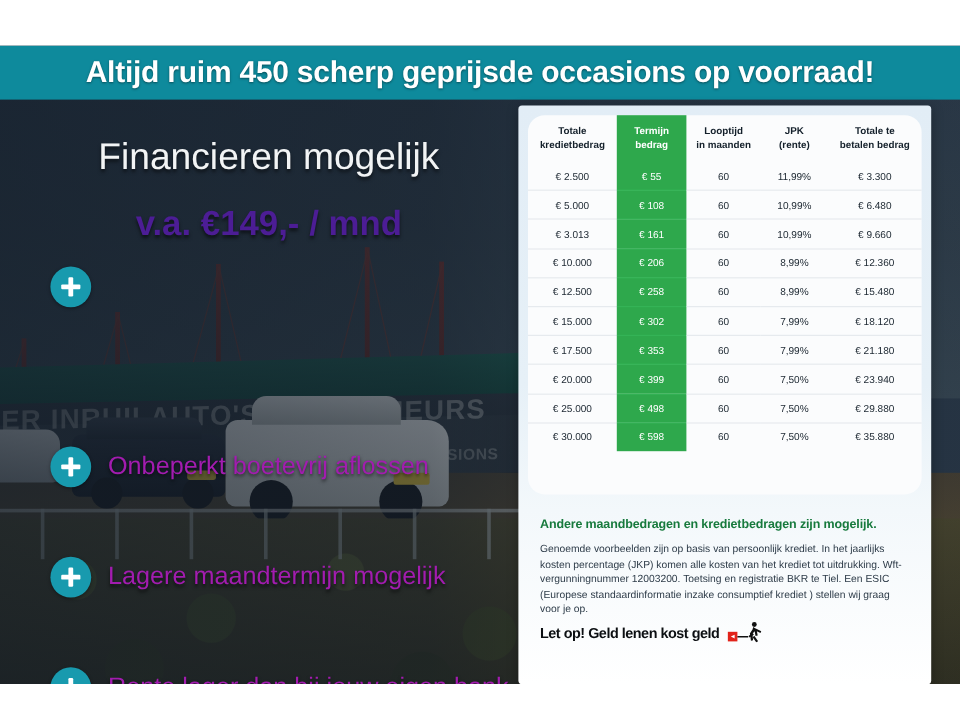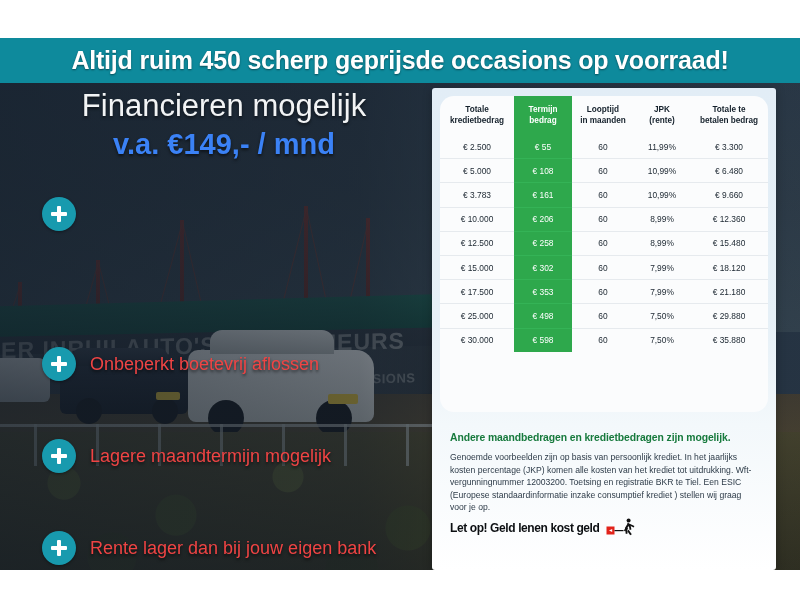--- a/index.html
+++ b/index.html
@@ -57,32 +57,32 @@
      color:rgba(200,203,201,.42);font-weight:bold;font-size:13px;letter-spacing:.5px;
      transform:skewY(-1.2deg);white-space:nowrap;}
 
   
   .banner{position:absolute;left:0;top:38px;width:800px;height:45px;background:#0e8a9c;
           display:flex;align-items:center;justify-content:center;z-index:6;}
   .banner-text{color:#ffffff;font-size:25px;font-weight:bold;letter-spacing:-.2px;
           text-shadow:0 1px 2px rgba(0,0,0,.45);white-space:nowrap;}
 
   
-  .bullets{position:absolute;left:0;top:79px;width:432px;height:460px;z-index:7;}
+  .bullets{position:absolute;left:0;top:104px;width:432px;height:460px;z-index:7;}
   .lead{position:absolute;left:24px;top:8px;width:400px;text-align:center;}
   .lead-1{color:#f2f4f5;font-size:31px;line-height:38px;text-shadow:0 2px 3px rgba(0,0,0,.55);}
-  .lead-2{color:#3b82f6;font-size:29px;font-weight:bold;line-height:38px;margin-top:0;
+  .lead-2{color:#4c1d95;font-size:29px;font-weight:bold;line-height:38px;margin-top:18px;
           text-shadow:0 2px 3px rgba(0,0,0,.55);}
   .bullet{position:absolute;display:flex;align-items:center;gap:14px;}
   .plus{flex:0 0 auto;width:34px;height:34px;border-radius:50%;background:#189aae;
         position:relative;box-shadow:0 1px 3px rgba(0,0,0,.4);}
   .plus:before,.plus:after{content:"";position:absolute;background:#ffffff;border-radius:1px;}
   .plus:before{left:9px;top:15px;width:16px;height:4px;}
   .plus:after{left:15px;top:9px;width:4px;height:16px;}
-  .bullet-text{color:#ef4444;font-size:18px;white-space:nowrap;
+  .bullet-text{color:#a21caf;font-size:21px;white-space:nowrap;
         text-shadow:0 2px 3px rgba(0,0,0,.6);}
   .b-lead{left:42px;top:118px;}
   .b2{left:42px;top:268px;}
   .b3{left:42px;top:360px;}
   .b4{left:42px;top:452px;}
 
   
   .card{position:absolute;left:432px;top:88px;width:344px;height:482px;z-index:8;
         background:linear-gradient(#e2edf6 0%,#e6f0f7 48%,#f3f8fb 70%,#ffffff 100%);
         border-radius:3px;box-shadow:0 2px 10px rgba(0,0,0,.28);overflow:hidden;}
@@ -243,21 +243,21 @@
               <td>€ 3.300</td>
             </tr>
             <tr>
               <td>€ 5.000</td>
               <td class="hl">€ 108</td>
               <td>60</td>
               <td>10,99%</td>
               <td>€ 6.480</td>
             </tr>
             <tr>
-              <td>€ 3.783</td>
+              <td>€ 3.013</td>
               <td class="hl">€ 161</td>
               <td>60</td>
               <td>10,99%</td>
               <td>€ 9.660</td>
             </tr>
             <tr>
               <td>€ 10.000</td>
               <td class="hl">€ 206</td>
               <td>60</td>
               <td>8,99%</td>
@@ -276,20 +276,27 @@
               <td>60</td>
               <td>7,99%</td>
               <td>€ 18.120</td>
             </tr>
             <tr>
               <td>€ 17.500</td>
               <td class="hl">€ 353</td>
               <td>60</td>
               <td>7,99%</td>
               <td>€ 21.180</td>
+            </tr>
+            <tr>
+              <td>€ 20.000</td>
+              <td class="hl">€ 399</td>
+              <td>60</td>
+              <td>7,50%</td>
+              <td>€ 23.940</td>
             </tr>
             <tr>
               <td>€ 25.000</td>
               <td class="hl">€ 498</td>
               <td>60</td>
               <td>7,50%</td>
               <td>€ 29.880</td>
             </tr>
             <tr>
               <td>€ 30.000</td>

